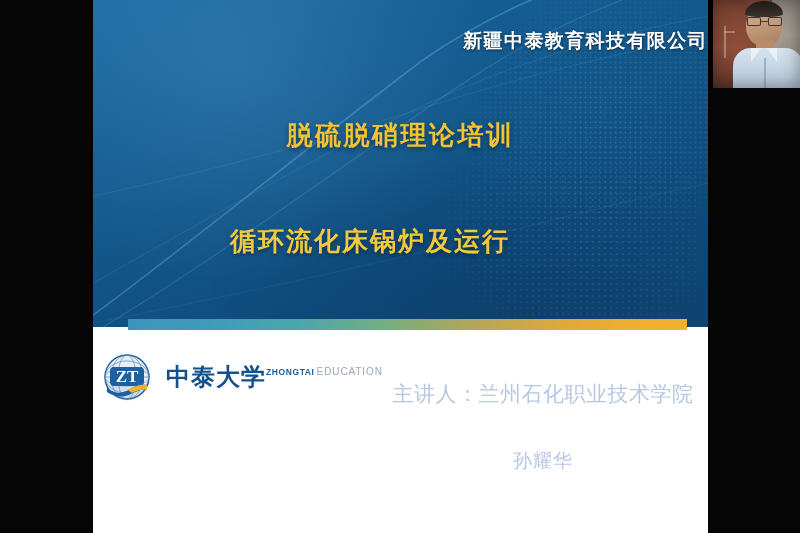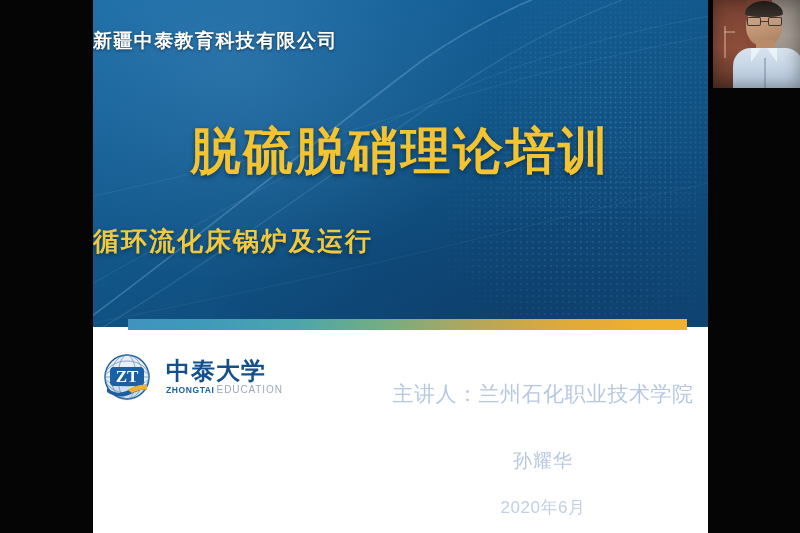--- a/index.html
+++ b/index.html
@@ -87,47 +87,47 @@
     width: 620px; height: 330px;
     background: radial-gradient(ellipse at center, rgba(10,45,85,0.35) 0%, rgba(10,45,85,0.12) 50%, rgba(0,0,0,0) 78%);
   }
 
   
   .company-name {
     position: absolute;
     left: 0;
     top: 28px;
     width: 615px;
-    text-align: left;
+    text-align: right;
     color: #ffffff;
     font-size: 19px;
     font-weight: bold;
     letter-spacing: 1.4px;
     text-shadow: 0 1px 3px rgba(0,0,0,0.55);
   }
 
   .main-title {
     position: absolute;
     left: 0;
     top: 118px;
     width: 615px;
     text-align: center;
     color: #f4c430;
-    font-size: 50px;
+    font-size: 26px;
     font-weight: bold;
     letter-spacing: 2.5px;
     text-shadow: 0 2px 5px rgba(0,0,0,0.45);
   }
 
   .sub-title {
     position: absolute;
     left: 0;
     top: 224px;
     width: 554px;
-    text-align: left;
+    text-align: center;
     color: #f0c93c;
     font-size: 26px;
     font-weight: bold;
     letter-spacing: 2px;
     text-shadow: 0 2px 4px rgba(0,0,0,0.40);
   }
 
   
   .accent-bar {
     position: absolute;
@@ -166,21 +166,21 @@
     gap: 14px;
   }
   .logo-mark {
     width: 50px;
     height: 50px;
     position: relative;
     flex: 0 0 auto;
   }
   .logo-text-wrap {
     display: flex;
-    flex-direction: column;
+    flex-direction: row;
     line-height: 1;
   }
   .logo-cn {
     color: #14508c;
     font-size: 24px;
     font-weight: bold;
     letter-spacing: 1px;
   }
   .logo-en {
     display: flex;
@@ -426,21 +426,20 @@
           <span class="logo-en">
             <span class="logo-en-a">ZHONGTAI</span>
             <span class="logo-en-b">EDUCATION</span>
           </span>
         </div>
       </div>
 
       <div class="presenter-block">
         <div class="presenter-line1">主讲人：兰州石化职业技术学院</div>
         <div class="presenter-line2">孙耀华</div>
-        <div class="presenter-line3">2020年6月</div>
       </div>
     </div>
   </div>
 
   <div class="bar-left"></div>
   <div class="bar-right"></div>
   <div class="bar-right-notch"></div>
 
   <div id="webcam">
     <div class="cam-wall"></div>

